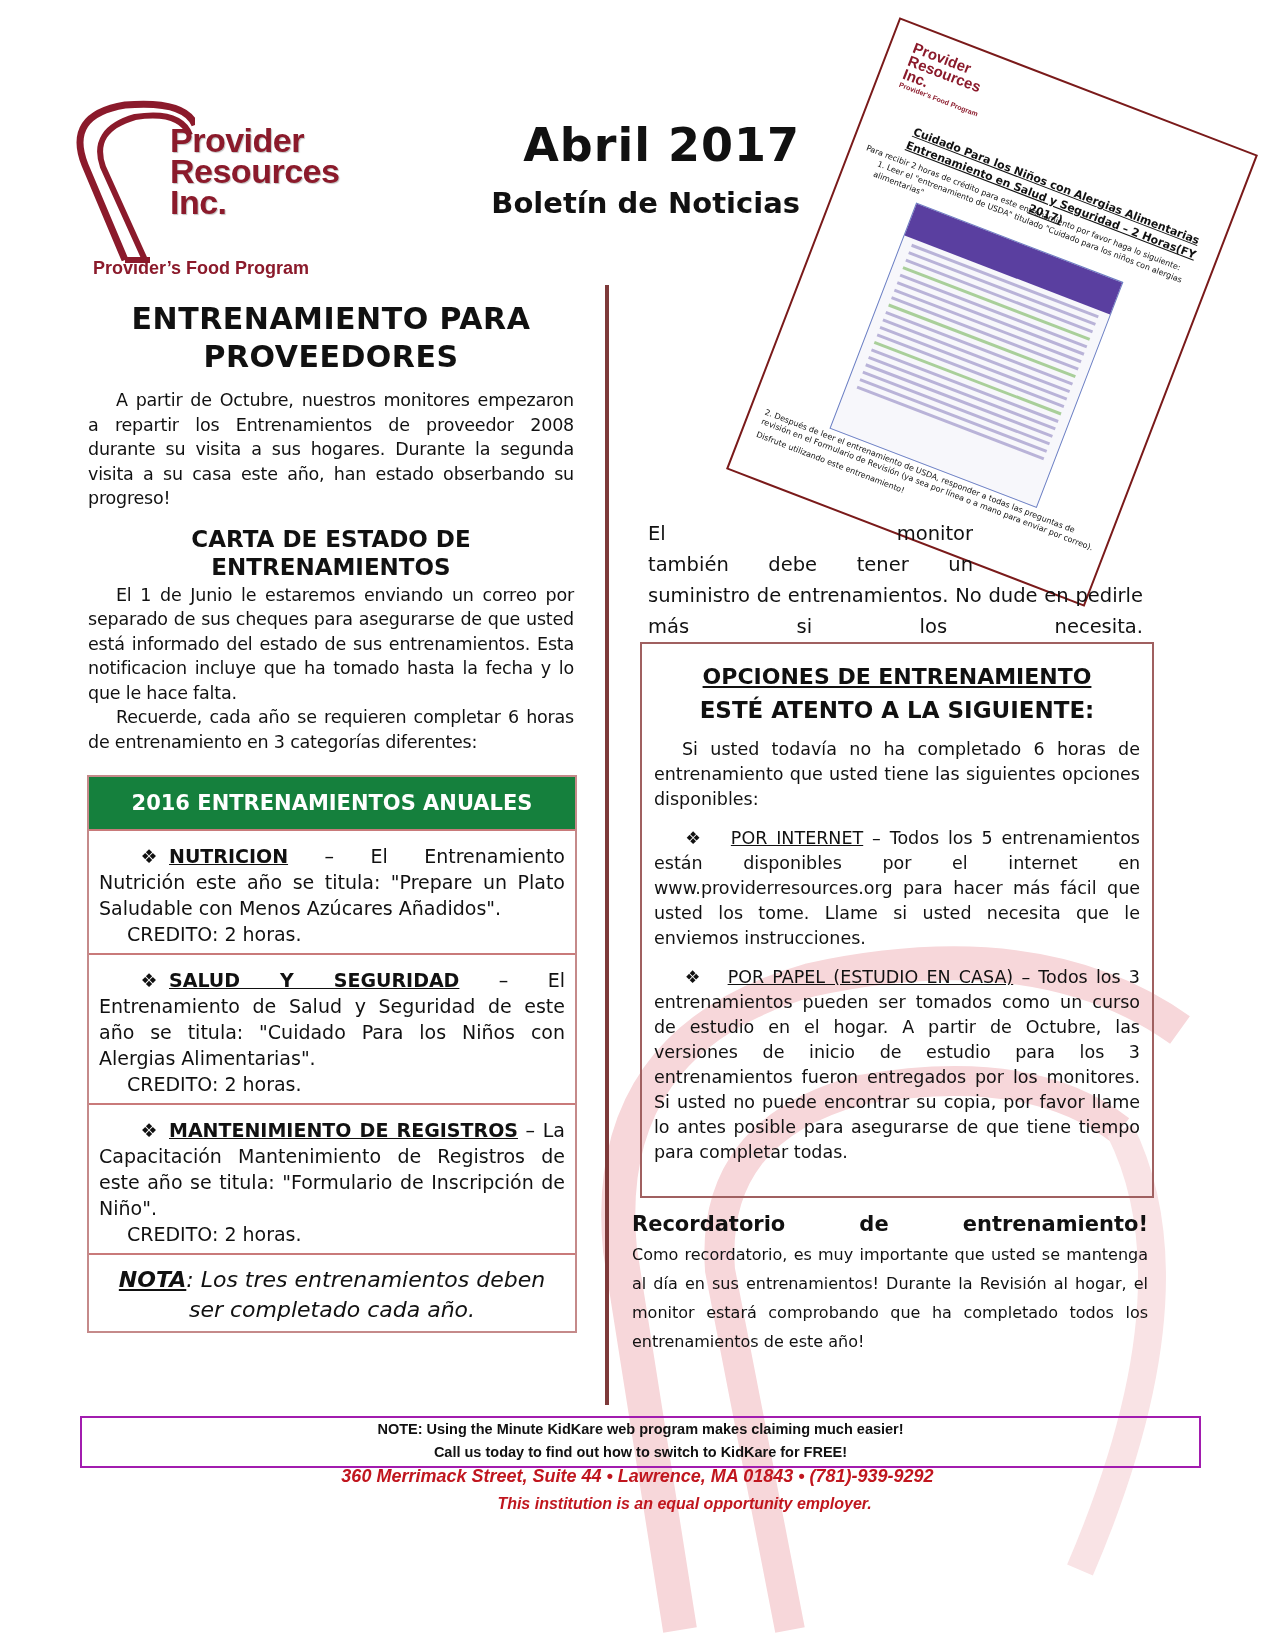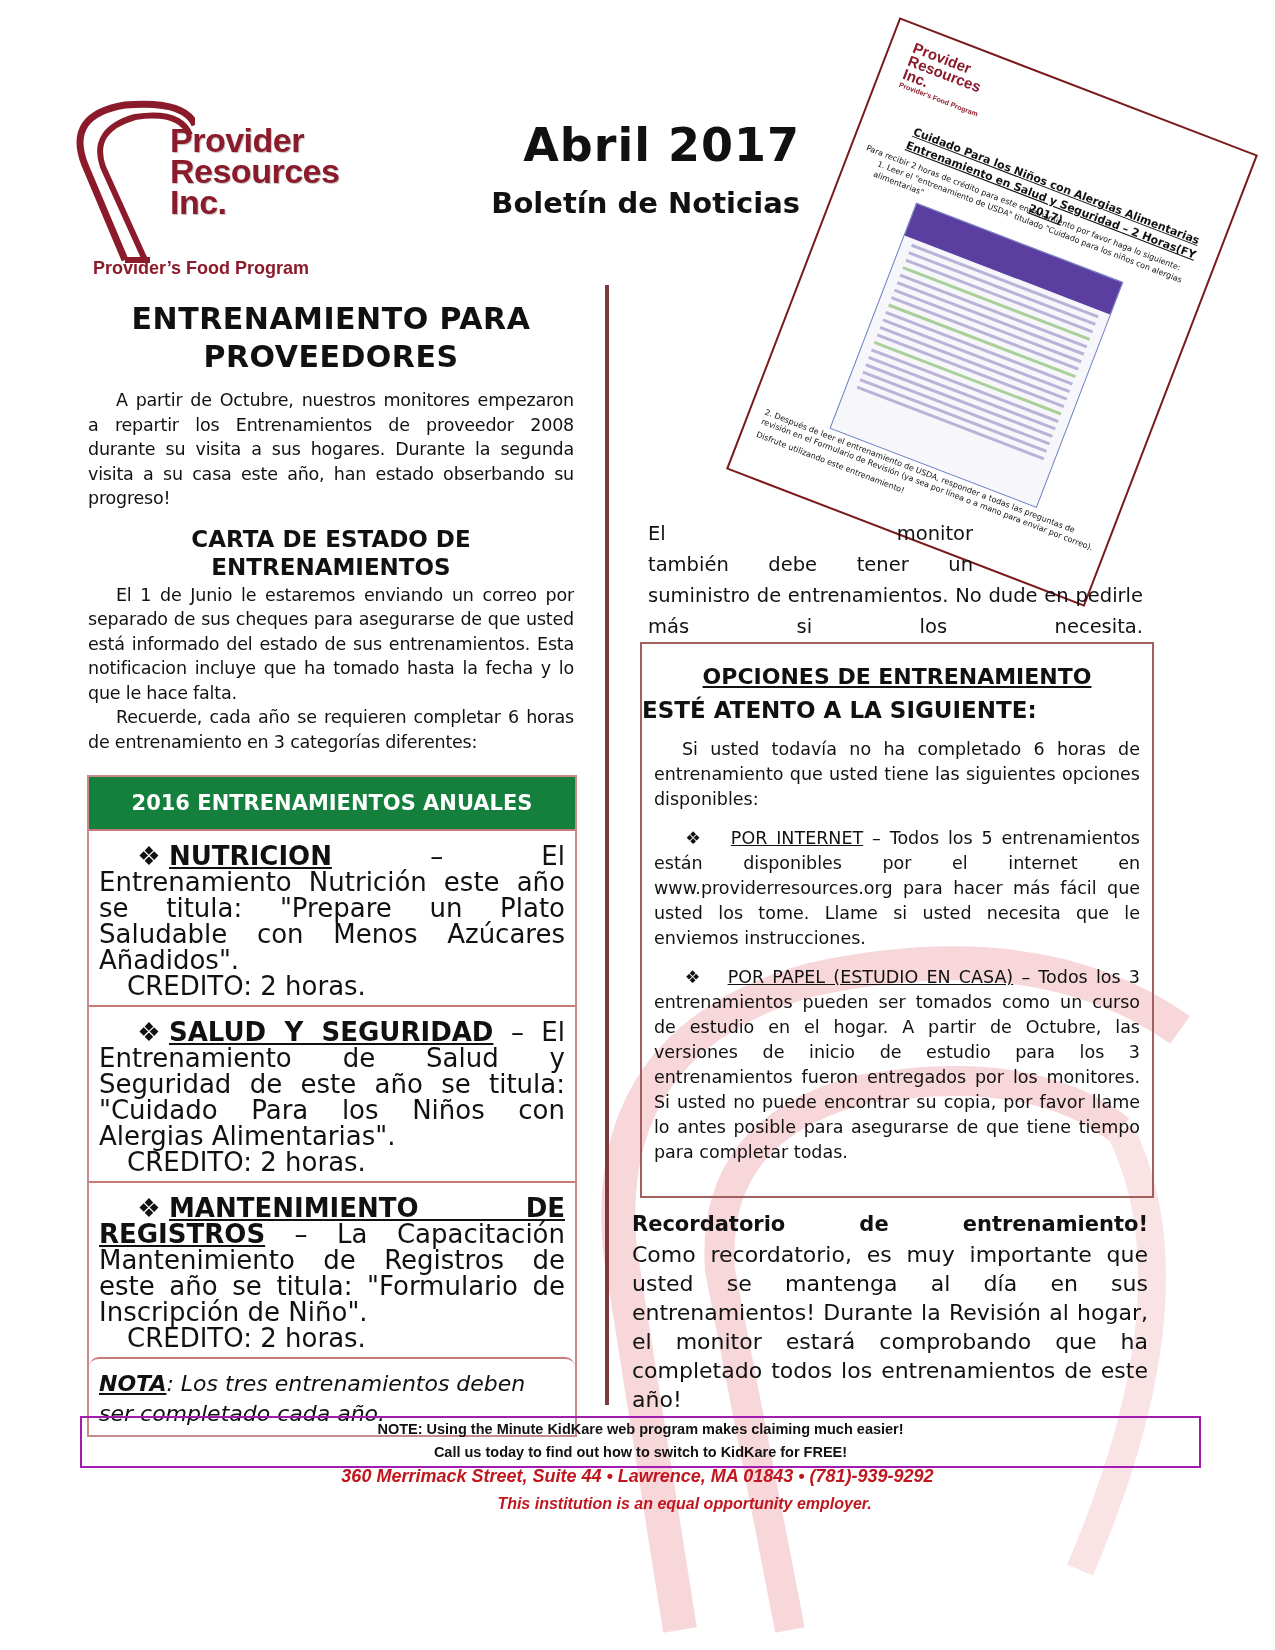--- a/index.html
+++ b/index.html
@@ -29,41 +29,41 @@
 
   .vline { position:absolute; left:605px; top:285px; width:4px; height:1120px; background:#7e3a3a; }
 
   .left { position:absolute; left:88px; top:300px; width:486px; }
   .h-main { text-align:center; font-weight:bold; font-size:30px; line-height:38px; letter-spacing:0.5px; margin:0; }
   .para { font-size:17.5px; line-height:24.5px; text-align:justify; text-indent:28px; margin:0; font-family:"DejaVu Sans", sans-serif; letter-spacing:-0.2px; }
   .h-sub { text-align:center; font-weight:bold; font-size:23px; line-height:28px; margin:14px 0 2px 0; }
 
   .box { position:absolute; left:87px; top:775px; width:486px; border:2px solid #c58a8a; }
   .box .hdr { background:#15803d; color:#fff; font-weight:bold; font-size:21px; text-align:center; padding:14px 0 14px 0; }
-  .box .item { border-top:2px solid #c97a7a; padding:12px 10px 6px 10px; font-size:26px; line-height:26px; text-align:justify; }
+  .box .item { border-top:2px solid #c97a7a; padding:12px 10px 6px 10px; font-size:19px; line-height:26px; text-align:justify; }
   .box .item:first-of-type { border-top:none; }
   .box .item .lbl { font-weight:bold; text-decoration:underline; }
   .box .cred { display:block; padding-left:28px; }
-  .box .nota { border-top:2px solid #c97a7a; padding:10px 10px 6px 10px; font-style:italic; font-size:22px; line-height:30px;border-radius:10px; }
+  .box .nota { border-top:2px solid #c97a7a; padding:10px 10px 6px 10px; text-align:center; font-style:italic; font-size:22px; line-height:30px; }
   .box .nota b { font-weight:bold; }
   .diamond { display:inline-block; width:40px; text-align:center; padding-left:30px; }
 
   .right-intro { position:absolute; left:648px; top:518px; width:495px; font-size:19.5px; line-height:31px; }
   .right-intro .a { width:325px; text-align:justify; text-align-last:justify; }
   .right-intro .b { text-align:justify; text-align-last:justify; }
   .optbox { position:absolute; left:640px; top:642px; width:510px; height:552px; border:2px solid #a06060; background:rgba(255,255,255,0.0); }
   .optbox .oh { text-align:center; font-weight:bold; font-size:22px; text-decoration:underline; margin-top:20px; }
-  .optbox .oh2 { text-align:left; font-weight:bold; font-size:23px; margin-top:8px; }
+  .optbox .oh2 { text-align:center; font-weight:bold; font-size:23px; margin-top:8px; }
   .optbox .op { font-size:17.5px; line-height:25px; text-align:justify; padding:0 12px; margin:14px 0 0 0; }
   .optbox .op .ind { display:inline-block; width:28px; }
   .optbox .op .lbl { text-decoration:underline; }
 
   .reminder { position:absolute; left:632px; top:1212px; width:516px; }
   .reminder .rh { font-weight:bold; font-size:21px; text-align:justify; text-align-last:justify; }
-  .reminder .rp { font-size:22px; line-height:29px; text-align:justify; margin-top:4px; }
+  .reminder .rp { font-size:16px; line-height:29px; text-align:justify; margin-top:4px; }
 
   .notebox { position:absolute; left:80px; top:1416px; width:1117px; height:48px; border:2px solid #a21caf; text-align:center;
              font-family:"Liberation Sans", sans-serif; font-weight:bold; font-size:14.5px; line-height:23px; }
   .addr { position:absolute; left:0; top:1466px; width:1275px; text-align:center; color:#c0161e; font-weight:bold; font-style:italic; font-size:18px;
           font-family:"Liberation Sans", sans-serif; }
   .eoe { position:absolute; left:0; top:1495px; width:1275px; text-align:center; color:#c0161e; font-weight:bold; font-style:italic; font-size:16px;
          font-family:"Liberation Sans", sans-serif;padding-left:47px; }
 </style>
 </head>
 <body>

